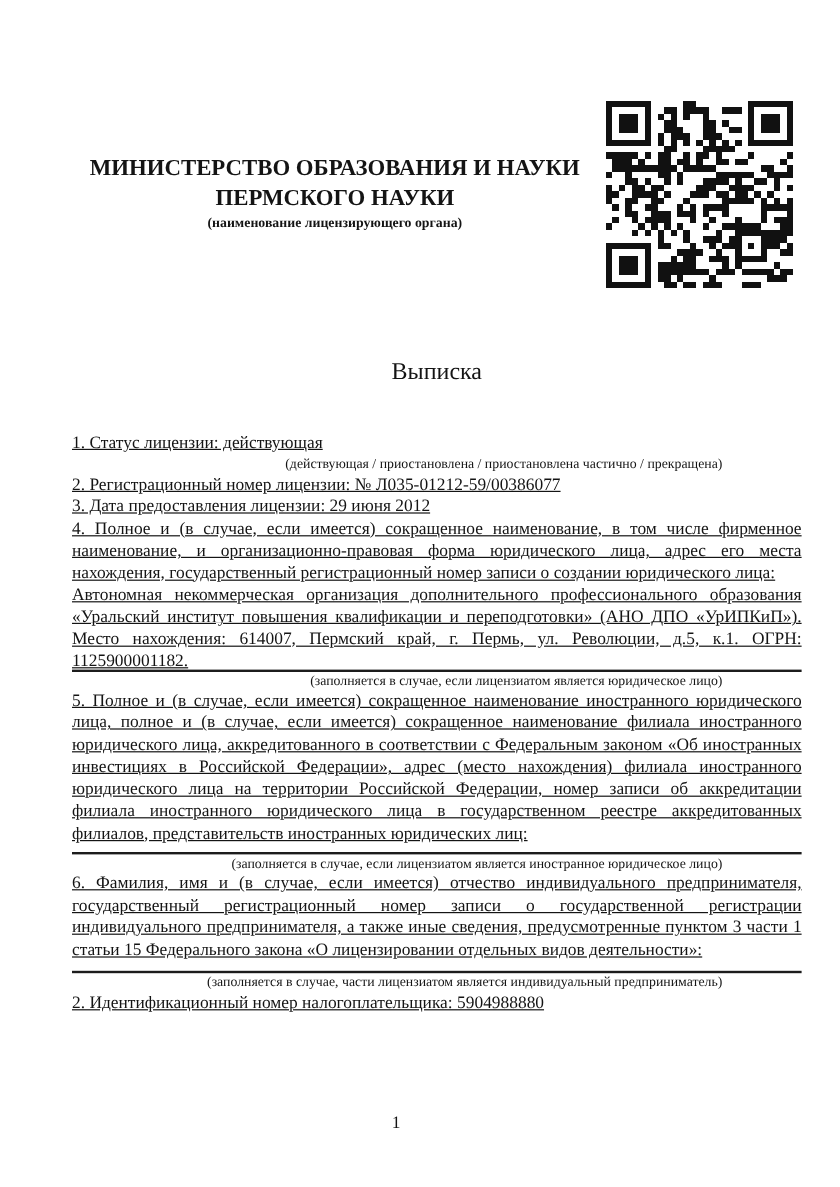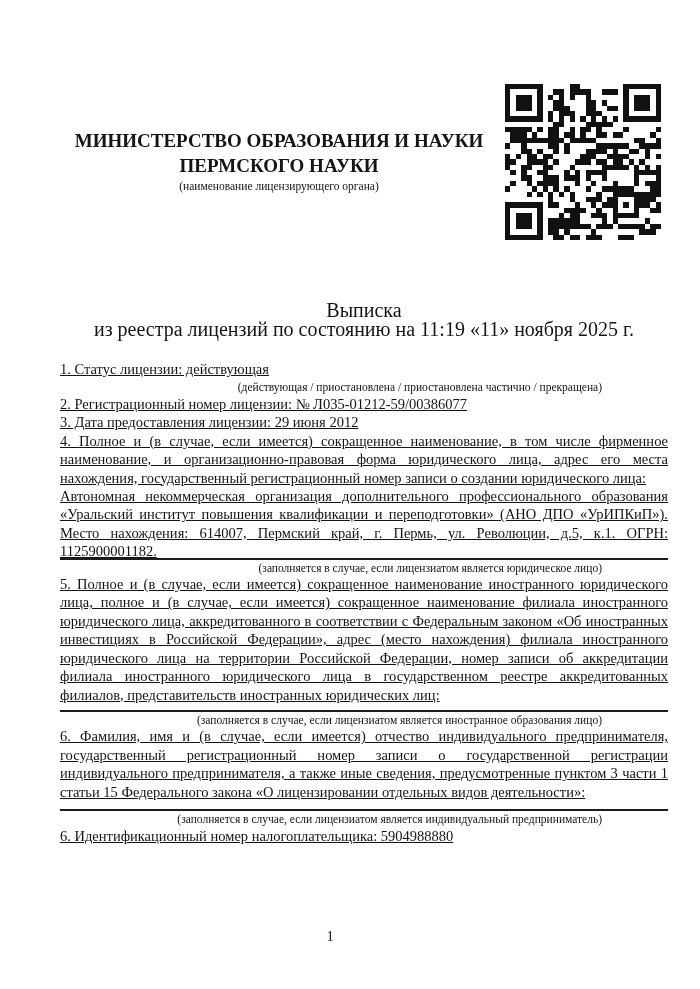--- a/index.html
+++ b/index.html
@@ -15,21 +15,21 @@
   .header-name{
     position:absolute;top:128px;left:279px;
     transform:translateX(-50%);
     text-align:center;white-space:nowrap;
     font-weight:bold;font-size:19px;line-height:25px;
   }
   .header-caption{
     position:absolute;top:179px;left:279px;
     transform:translateX(-50%);
     white-space:nowrap;
-    font-size:11.5px;line-height:14px;
+    font-size:11.5px;line-height:14px;font-weight:bold;
   }
   
   .qr-box{
     position:absolute;top:84px;left:505px;
     width:156px;height:156px;
   }
   .qr-box svg{width:100%;height:100%;shape-rendering:crispEdges;}
   
   .doc-title{
     position:absolute;top:301px;left:364px;
@@ -284,44 +284,43 @@
         <rect x="0" y="28" width="7" height="1" fill="#111111"></rect>
         <rect x="9" y="28" width="2" height="1" fill="#111111"></rect>
         <rect x="12" y="28" width="2" height="1" fill="#111111"></rect>
         <rect x="15" y="28" width="3" height="1" fill="#111111"></rect>
         <rect x="21" y="28" width="3" height="1" fill="#111111"></rect>
       </svg>
   </div>
 
   <div class="doc-title">
     <div>Выписка</div>
-    <div>из реестра лицензий по состоянию на 11:19 «11» ноября 2025 г.</div>
   </div>
 
   <div class="content">
 
     <p class="item-1">1. Статус лицензии: действующая</p>
     <div class="note note-plain">(действующая / приостановлена / приостановлена частично / прекращена)</div>
 
     <p class="item-2">2. Регистрационный номер лицензии: № Л035-01212-59/00386077</p>
 
     <p class="item-3">3. Дата предоставления лицензии: 29 июня 2012</p>
 
     <p class="item-4">4. Полное и (в случае, если имеется) сокращенное наименование, в том числе фирменное наименование, и организационно-правовая форма юридического лица, адрес его места нахождения, государственный регистрационный номер записи о создании юридического лица:</p>
     <p>Автономная некоммерческая организация дополнительного профессионального образования «Уральский институт повышения квалификации и переподготовки» (АНО ДПО «УрИПКиП»). Место нахождения: 614007, Пермский край, г. Пермь, ул. Революции, д.5, к.1. ОГРН: 1125900001182.</p>
     <div class="rule rule-tight"></div>
     <div class="note">(заполняется в случае, если лицензиатом является юридическое лицо)</div>
 
     <p class="item-5">5. Полное и (в случае, если имеется) сокращенное наименование иностранного юридического лица, полное и (в случае, если имеется) сокращенное наименование филиала иностранного юридического лица, аккредитованного в соответствии с Федеральным законом «Об иностранных инвестициях в Российской Федерации», адрес (место нахождения) филиала иностранного юридического лица на территории Российской Федерации, номер записи об аккредитации филиала иностранного юридического лица в государственном реестре аккредитованных филиалов, представительств иностранных юридических лиц:</p>
     <div class="rule rule-gap6"></div>
-    <div class="note">(заполняется в случае, если лицензиатом является иностранное образования лицо)</div>
+    <div class="note">(заполняется в случае, если лицензиатом является иностранное юридическое лицо)</div>
 
     <p class="item-6">6. Фамилия, имя и (в случае, если имеется) отчество индивидуального предпринимателя, государственный регистрационный номер записи о государственной регистрации индивидуального предпринимателя, а также иные сведения, предусмотренные пунктом 3 части 1 статьи 15 Федерального закона «О лицензировании отдельных видов деятельности»:</p>
     <div class="rule rule-gap8"></div>
-    <div class="note">(заполняется в случае, если лицензиатом является индивидуальный предприниматель)</div>
-
-    <p class="item-7">6. Идентификационный номер налогоплательщика: 5904988880</p>
+    <div class="note">(заполняется в случае, части лицензиатом является индивидуальный предприниматель)</div>
+
+    <p class="item-7">2. Идентификационный номер налогоплательщика: 5904988880</p>
 
   </div>
 
   <div class="page-number">1</div>
 
 </div>
 
 </body></html>

